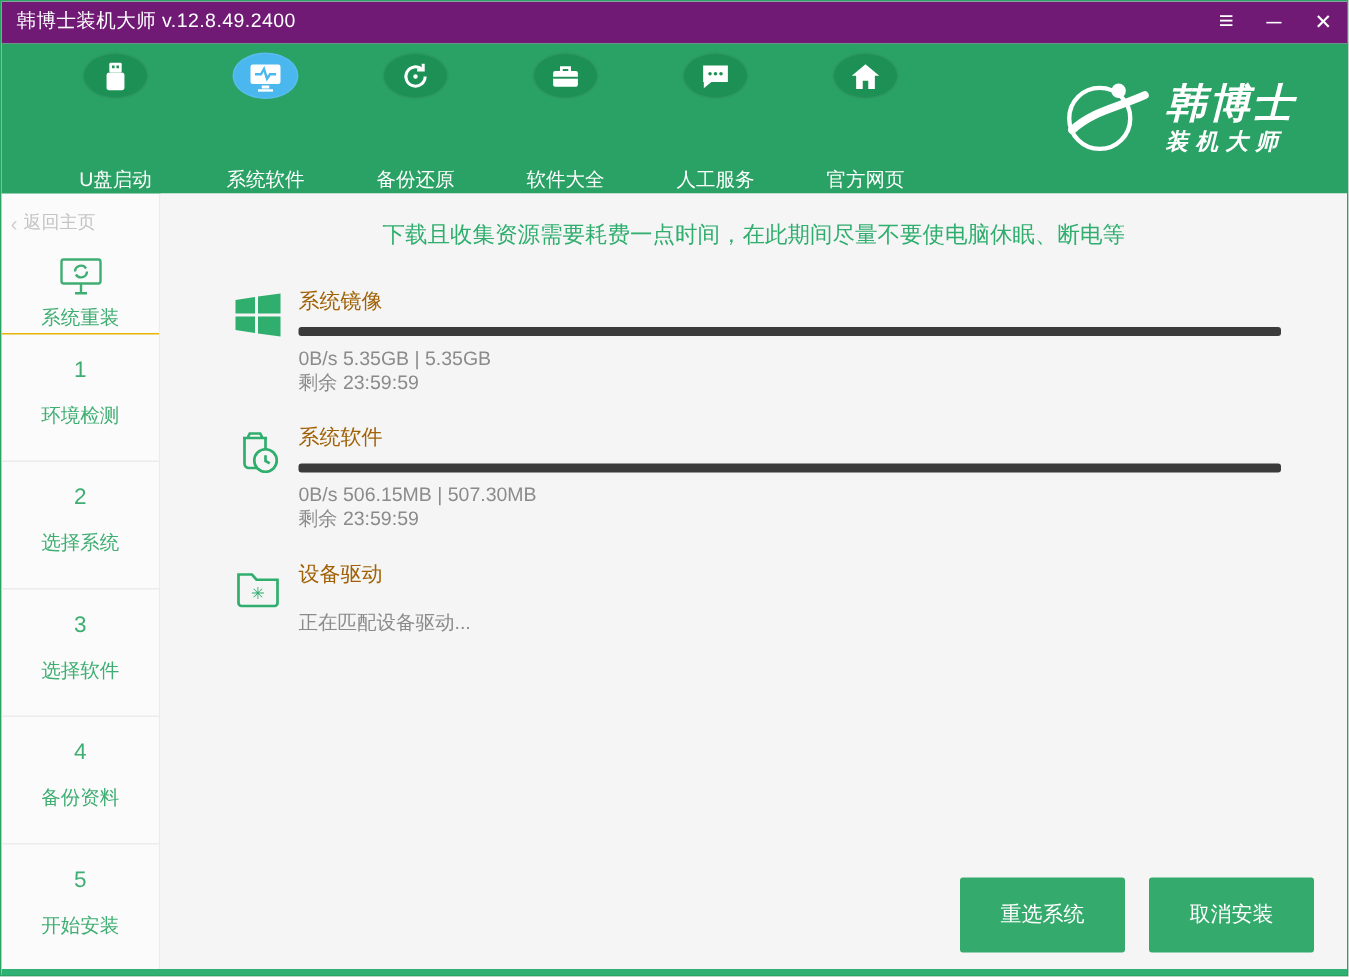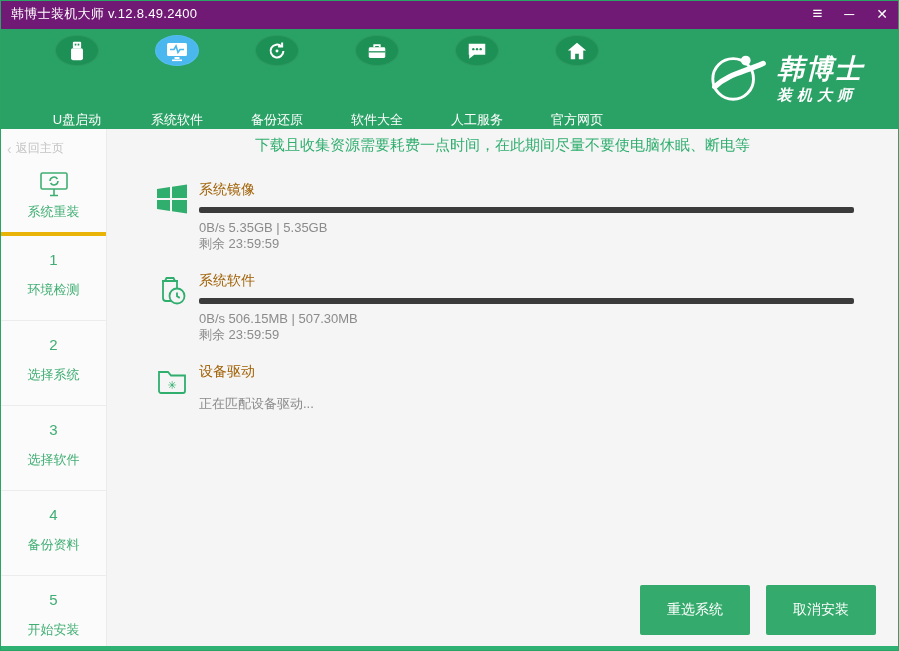--- a/index.html
+++ b/index.html
@@ -56,36 +56,36 @@
   .sidebar {
     width:106px; background:#fbfbfb; border-right:1px solid #ebebeb;
     display:flex; flex-direction:column;
   }
   .back-home {
     color:#c3c3c3; font-size:12px; padding:11px 6px 8px 6px;
     cursor:pointer; display:flex; align-items:center; gap:4px;
   }
   .back-chevron { font-size:14px; color:#d0d0d0; }
   .side-current {
-    text-align:center; padding:6px 0 11px 0; border-bottom:4px solid #eab308;
+    text-align:center; padding:6px 0 1px 0; border-bottom:1px solid #eab308;
     color:#3fae72; font-size:13px; cursor:default;
   }
   .side-current .cur-icon { display:block; margin:0 auto 5px auto; width:32px; height:27px; }
   .step {
     text-align:center; padding:15px 0 21px 0; border-bottom:1px solid #ececec;
     color:#3fae72; cursor:default;
   }
   .step-num { font-size:15px; }
   .step-label { font-size:13px; margin-top:13px; }
   .step:last-child { border-bottom:none; }
 
   
   .main { flex:1; position:relative; background:#f5f5f5; }
   .notice {
-    text-align:center; color:#2fae6e; font-size:15px; padding-top:7px;
+    text-align:center; color:#2fae6e; font-size:15px; padding-top:18px;
   }
   .tasks { padding:26px 44px 0 48px; }
   .task { display:flex; margin-bottom:19px; }
   .task-icon { width:36px; flex:0 0 36px; margin-right:8px; padding-top:1px; }
   .task-body { flex:1; }
   .task-name { color:#a16207; font-size:14px; }
   .task-bar {
     height:6px; background:#3b3b3b; border-radius:2px; margin:8px 0 7px 0;
   }
   .task-stats { display:flex; justify-content:space-between; color:#8b8b8b; font-size:13px;flex-direction:column; }

